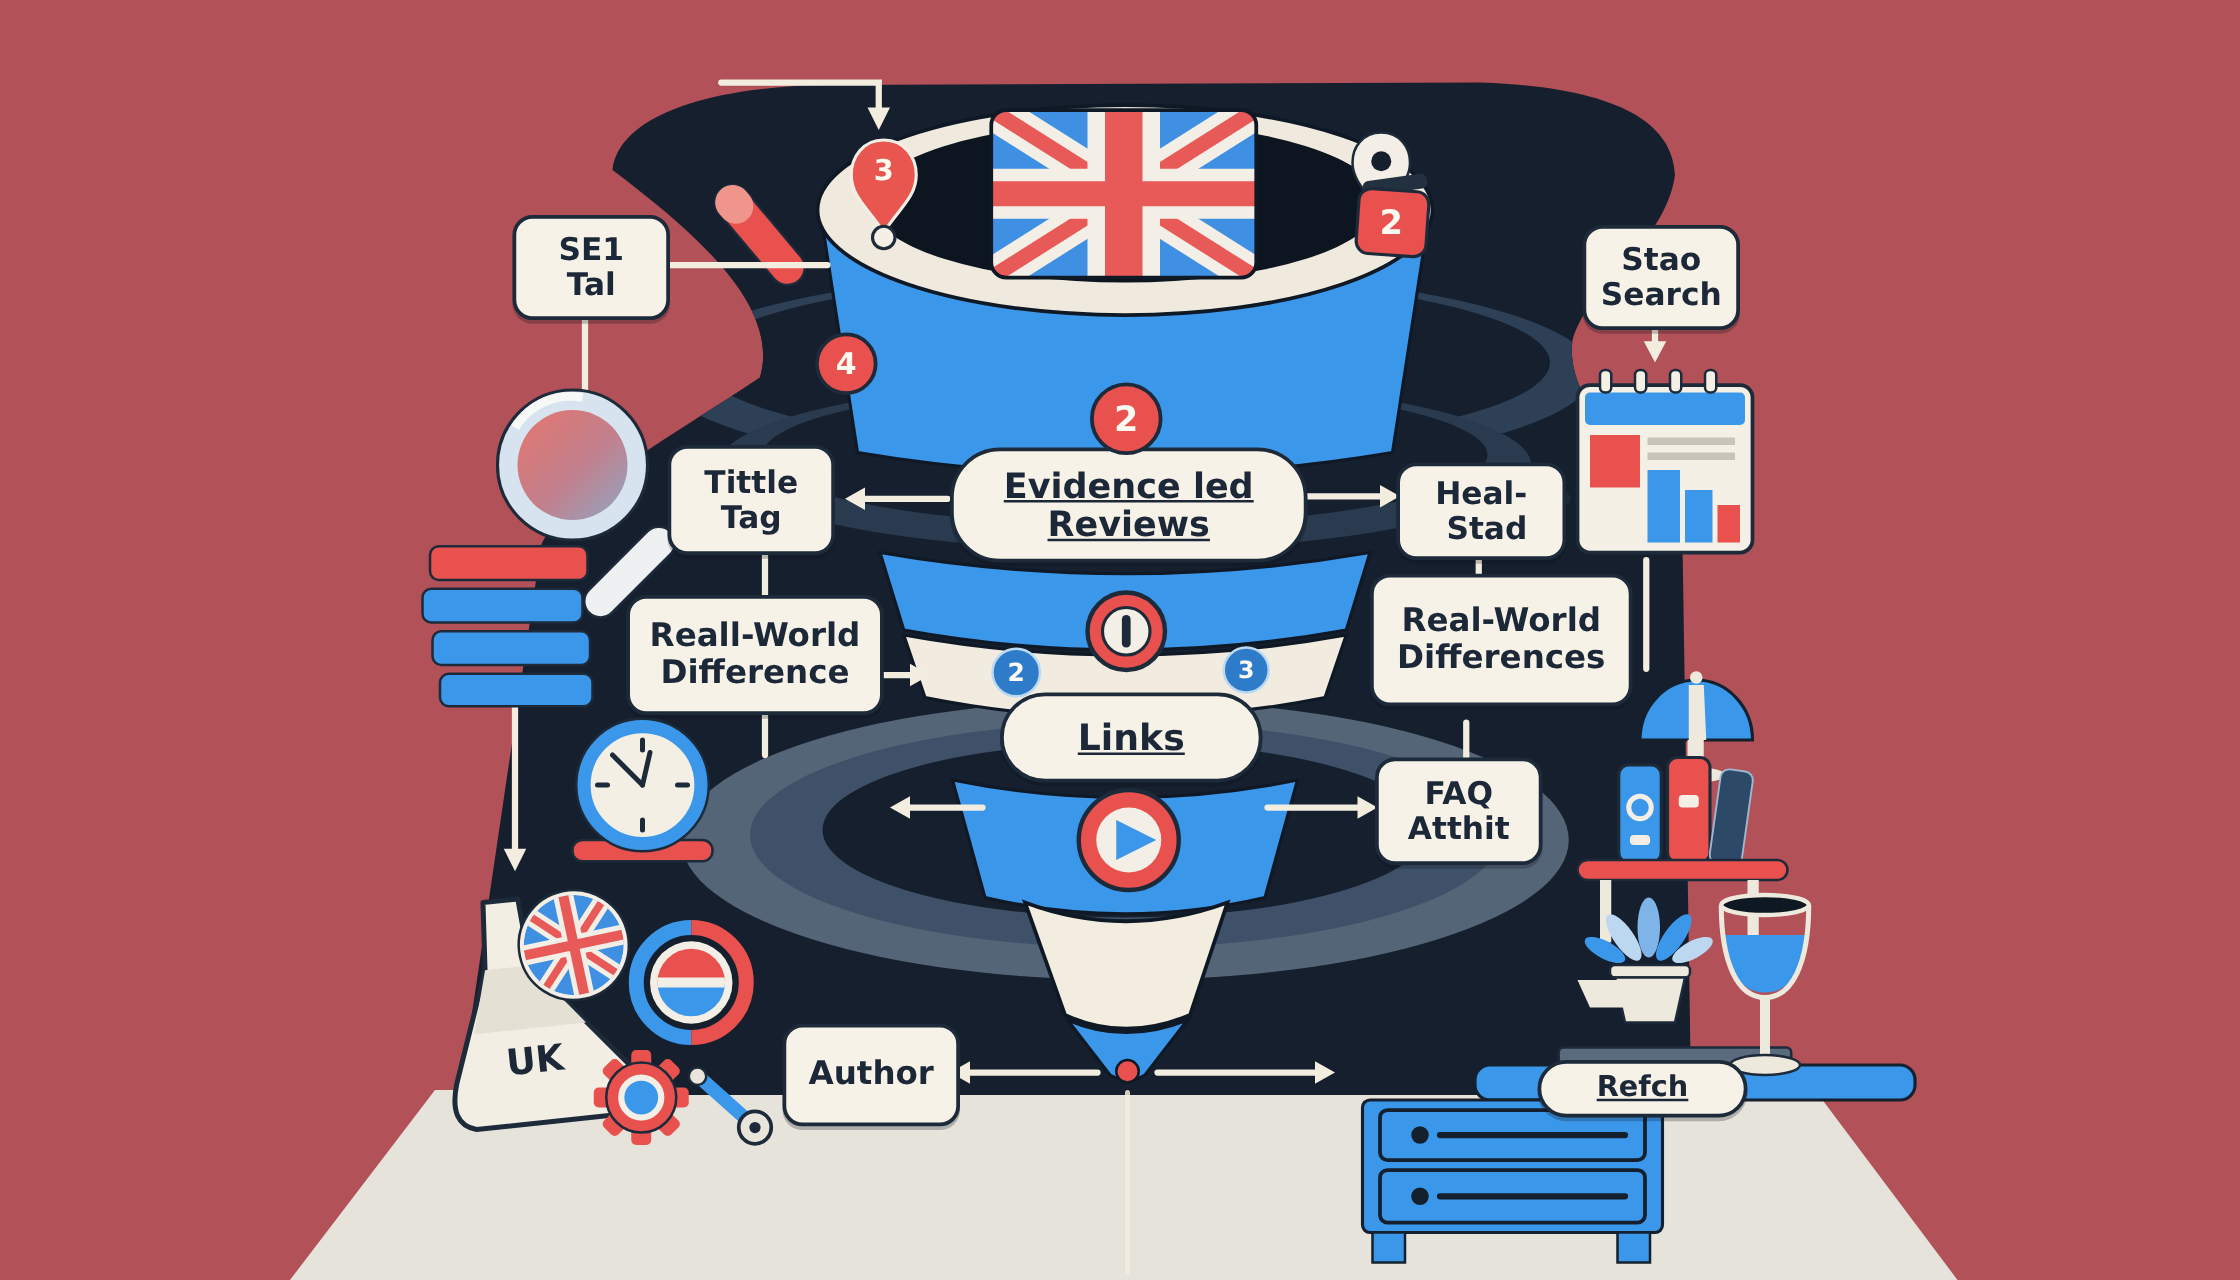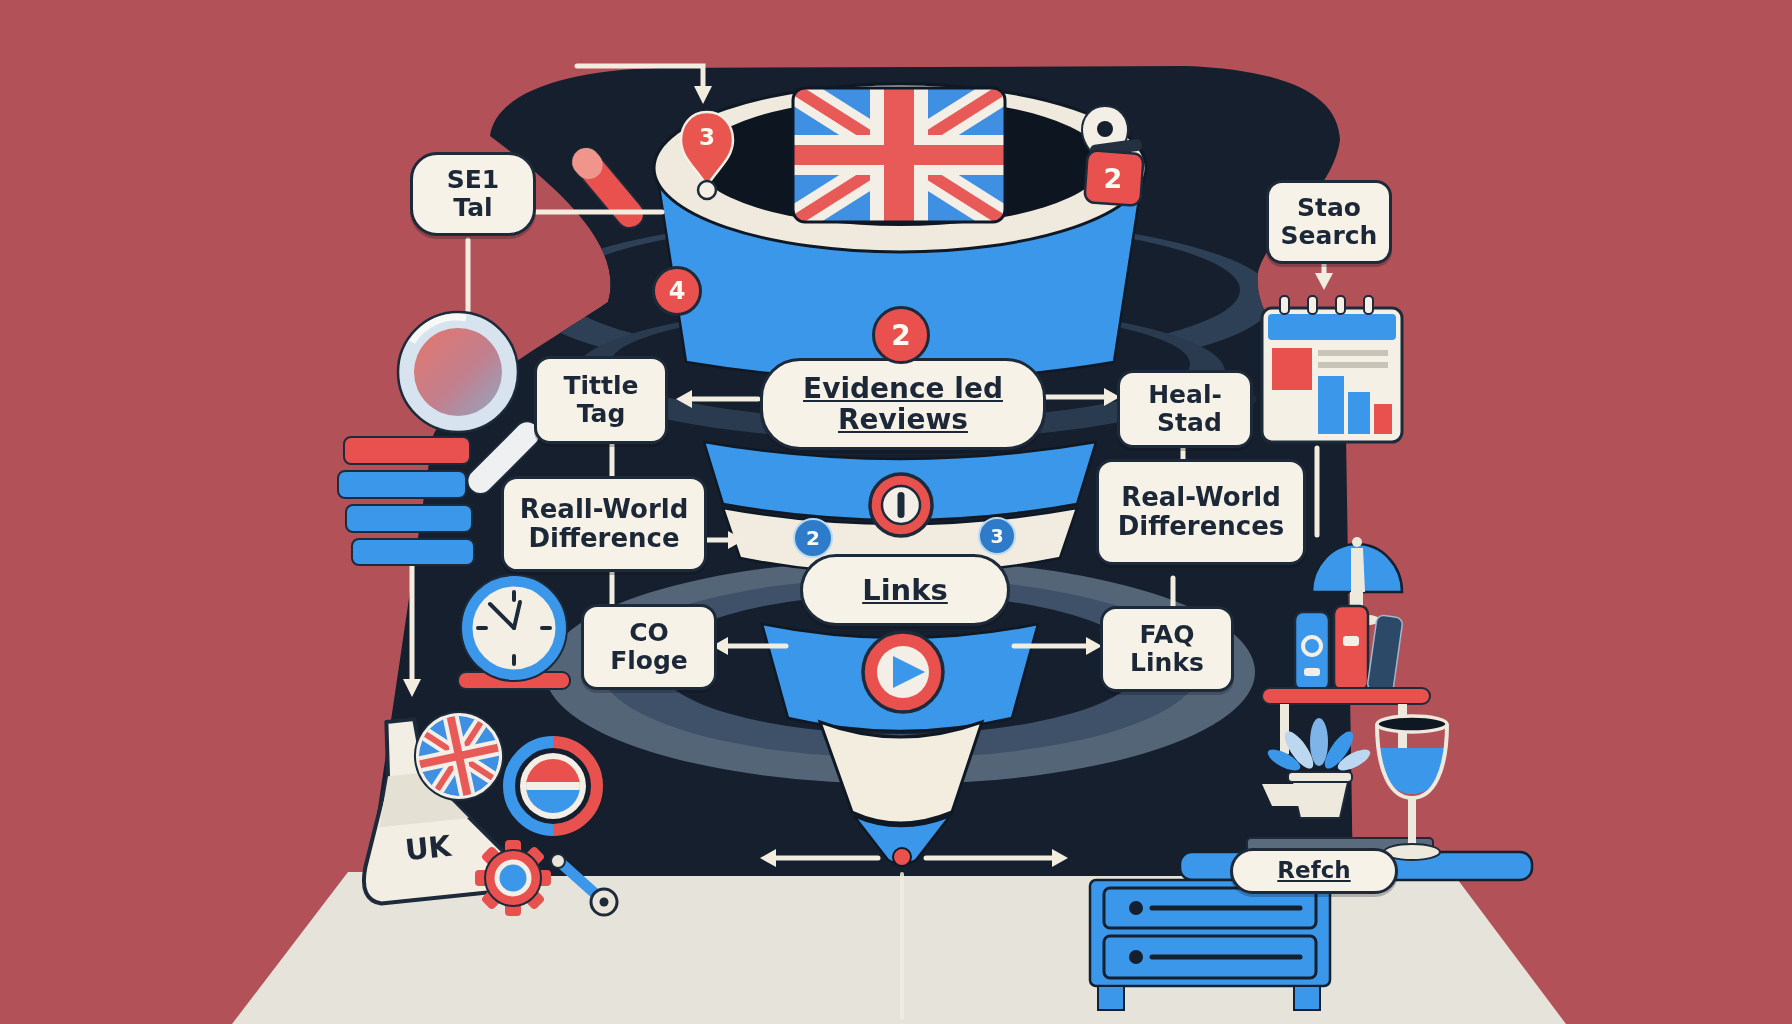--- a/index.html
+++ b/index.html
@@ -302,38 +302,37 @@
     <circle cx="901" cy="505" r="19" fill="#f3efe6" stroke="#1d2a3a" stroke-width="2.5"></circle>
     <rect x="897.5" y="492" width="7" height="26" rx="3.5" fill="#1d2a3a"></rect>
   </g>
   <g>
     <circle cx="903" cy="672" r="40" fill="#e8514e" stroke="#1d2a3a" stroke-width="3.5"></circle>
     <circle cx="903" cy="672" r="26" fill="#f3efe6"></circle>
     <path d="M 893,656 L 893,688 L 925,672 Z" fill="#3b97ea"></path>
   </g>
 </svg>
 
-<div class="lbl" style="left:410px;top:152px;width:120px;height:78px;font-size:25px;border-radius:27px;">SE1
+<div class="lbl" style="left:410px;top:172px;width:120px;height:78px;font-size:25px;">SE1
 Tal</div>
 <div class="lbl" style="left:534px;top:356px;width:128px;height:82px;font-size:25px;">Tittle
 Tag</div>
 <div class="lbl" style="left:501px;top:476px;width:200px;height:90px;font-size:26px;">Reall-World
 Difference</div>
-<div class="lbl" style="left:581px;top:604px;width:130px;height:80px;font-size:25px;">CO
-Floge</div>
+<div class="lbl" style="left:626px;top:819px;width:136px;height:76px;font-size:26px;">Author</div>
 <div class="lbl pill" style="left:760px;top:358px;width:280px;height:86px;font-size:28px;z-index:4;">Evidence led
 Reviews</div>
 <div class="lbl pill" style="left:800px;top:554px;width:204px;height:66px;font-size:29px;z-index:4;">Links</div>
 
 <div class="lbl" style="left:1117px;top:370px;width:130px;height:72px;font-size:25px;text-align:right;">Heal-
 Stad</div>
 <div class="lbl" style="left:1096px;top:459px;width:204px;height:100px;font-size:26px;">Real-World
 Differences</div>
 <div class="lbl" style="left:1100px;top:606px;width:128px;height:80px;font-size:25px;">FAQ
-Links</div>
+Atthit</div>
 <div class="lbl" style="left:1266px;top:180px;width:120px;height:78px;font-size:25px;">Stao
 Search</div>
 <div class="lbl pill" style="left:1230px;top:804px;width:162px;height:40px;font-size:23px;margin-top:44px;">Refch</div>
 <div class="lbl plain" style="left:396px;top:828px;width:64px;height:40px;font-size:29px;transform:rotate(-6deg);">UK</div>
 
 <div class="badge" style="left:872px;top:306px;width:52px;height:52px;font-size:28px;">2</div>
 <div class="badge" style="left:652px;top:266px;width:44px;height:44px;font-size:24px;">4</div>
 <div class="badge blue" style="left:793px;top:518px;width:36px;height:36px;font-size:20px;">2</div>
 <div class="badge blue" style="left:978px;top:517px;width:34px;height:34px;font-size:19px;">3</div>
 <div class="num" style="left:691px;top:122px;width:32px;height:30px;font-size:23px;">3</div>

